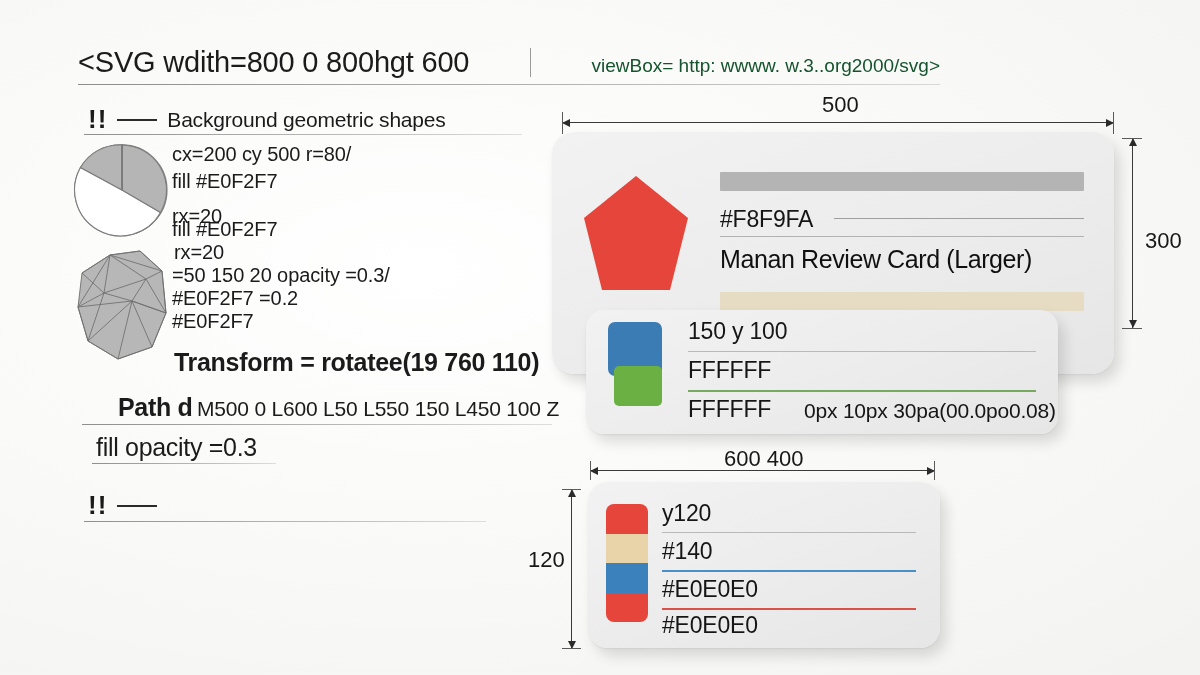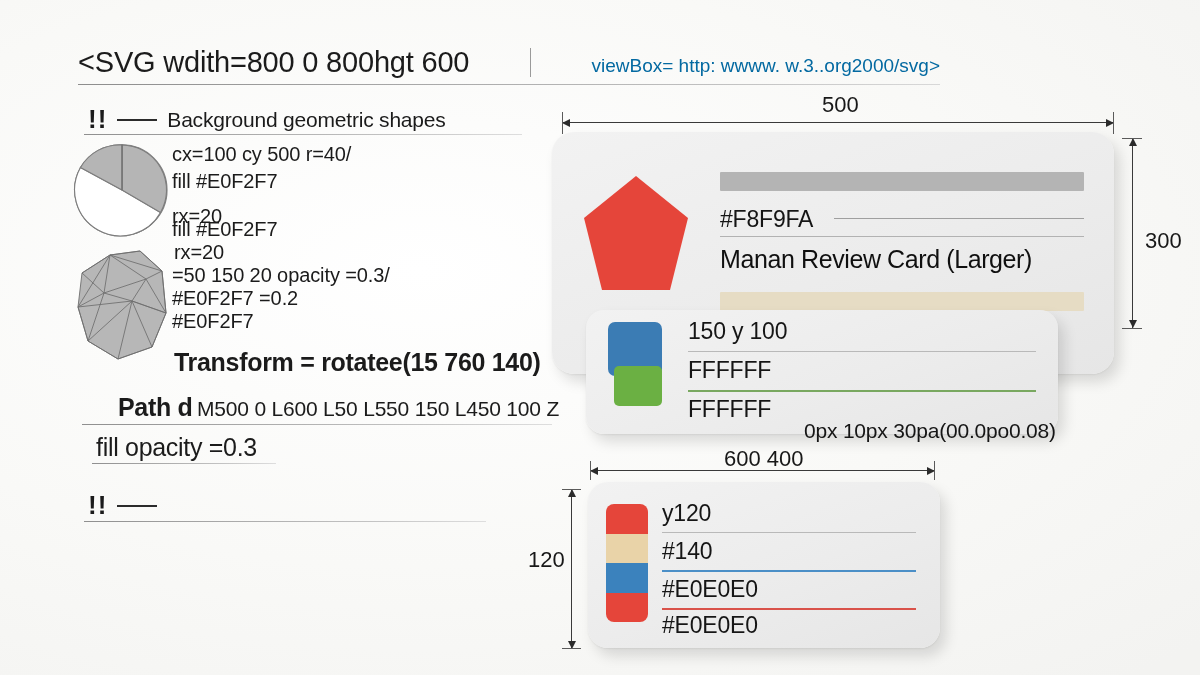--- a/index.html
+++ b/index.html
@@ -49,21 +49,21 @@
   }
   .hdr-divider {
     width: 1px;
     align-self: stretch;
     background: #9a9a9a;
     margin: 2px 14px 2px 0;
   }
   .hdr-sub {
     font-size: 19px;
     white-space: nowrap;
-    color: #0369a1;
+    color: #14532d;
   }
   .hdr-rule {
     height: 1px;
     background: linear-gradient(to right, #8d8d8d 0%, #bdbdbd 70%, #d8d8d8 100%);
     margin-top: 5px;
     width: 862px;
   }
 
   
   .sec-head {
@@ -252,21 +252,21 @@
       <path d="M50,48 L50,3 A45,45 0 0 1 88.5,70.5 Z" fill="#b9b9b9" stroke="#7d7d7d" stroke-width="1.1"></path>
       <path d="M50,48 L88.5,70.5 A45,45 0 0 1 8.5,25.5 Z" fill="#b9b9b9" stroke="#7d7d7d" stroke-width="1.1" opacity="0.95"></path>
       <path d="M50,48 L8.5,25.5 A45,45 0 0 1 50,3 Z" fill="#ffffff" stroke="#7d7d7d" stroke-width="1.1"></path>
       <path d="M50,48 L88.5,70.5 A45,45 0 0 1 8.5,25.5 Z" fill="#ffffff" stroke="#7d7d7d" stroke-width="1.1"></path>
       <path d="M50,48 L50,3 A45,45 0 0 1 88.5,70.5 Z" fill="#b5b5b5" stroke="#7d7d7d" stroke-width="1.1"></path>
       <path d="M50,48 L8.5,25.5 A45,45 0 0 1 50,3 Z" fill="#b5b5b5" stroke="#7d7d7d" stroke-width="1.1"></path>
       <line x1="50" y1="48" x2="50" y2="3" stroke="#6f6f6f" stroke-width="1.2"></line>
     </svg>
   </div>
 
-  <div class="codeline" style="left:172px; top:143px;">cx=100 cy 500 r=40/</div>
+  <div class="codeline" style="left:172px; top:143px;">cx=200 cy 500 r=80/</div>
   <div class="codeline" style="left:172px; top:170px;">fill #E0F2F7</div>
   <div class="codeline" style="left:172px; top:205px;">rx=20</div>
   <div class="codeline" style="left:172px; top:218px;">fill #E0F2F7</div>
 
   <div class="fig" style="left:74px; top:249px;">
     <svg width="104" height="112" viewBox="0 0 104 112">
       <g fill="#b7b7b7" stroke="#6e6e6e" stroke-width="0.9">
         <polygon points="36,6 66,2 88,22 92,64 78,98 44,110 14,92 4,58 8,24"></polygon>
       </g>
       <g stroke="#6e6e6e" stroke-width="0.85" fill="none">
@@ -299,21 +299,21 @@
       </g>
     </svg>
   </div>
 
   <div class="codeline" style="left:174px; top:241px;">rx=20</div>
   <div class="codeline" style="left:172px; top:264px;">=50 150 20 opacity =0.3/</div>
   <div class="codeline" style="left:172px; top:287px;">#E0F2F7 =0.2</div>
   <div class="codeline" style="left:172px; top:310px;">#E0F2F7</div>
 
   <div class="mixline" style="left:174px; top:348px;">
-    <span class="lead">Transform = rotate</span><span class="lead">e(15 760 140)</span>
+    <span class="lead">Transform = rotate</span><span class="lead">e(19 760 110)</span>
   </div>
 
   <div class="mixline" style="left:82px; top:393px;margin-left:36px;">
     <span class="lead">Path d</span>
     <span class="rest">M500 0 L600 L50 L550 150 L450 100 Z</span>
   </div>
   <div class="sec-underline" style="left:82px; top:424px; width:470px;"></div>
 
   <div class="bigline" style="left:96px; top:433px;">fill opacity =0.3</div>
   <div class="sec-underline" style="left:92px; top:463px; width:184px;"></div>
@@ -367,21 +367,21 @@
     <span class="row-rule" style="left:102px; top:41px; width:348px; background:#b9b9b9;"></span>
 
     <span class="card-row" style="left:102px; top:47px;">
       <span class="row-text">FFFFFF</span>
     </span>
     <span class="row-rule" style="left:102px; top:80px; width:348px; background:#79a860; height:2px;"></span>
 
     <span class="card-row" style="left:102px; top:86px;">
       <span class="row-text">FFFFFF</span>
     </span>
-    <span class="card-row" style="left:218px; top:89px;margin-top:20px;">
+    <span class="card-row" style="left:218px; top:89px;">
       <span class="row-text small">0px 10px 30pa(00.0po0.08)</span>
     </span>
   </div>
 
   <div class="dim-label" style="left:724px; top:446px;">600 400</div>
   <div class="dim-h" style="left:590px; top:470px; width:345px;"></div>
   <div class="dim-tick-v" style="left:590px; top:461px; height:19px;"></div>
   <div class="dim-tick-v" style="left:934px; top:461px; height:19px;"></div>
 
   <div class="dim-v" style="left:571px; top:489px; height:160px;"></div>

